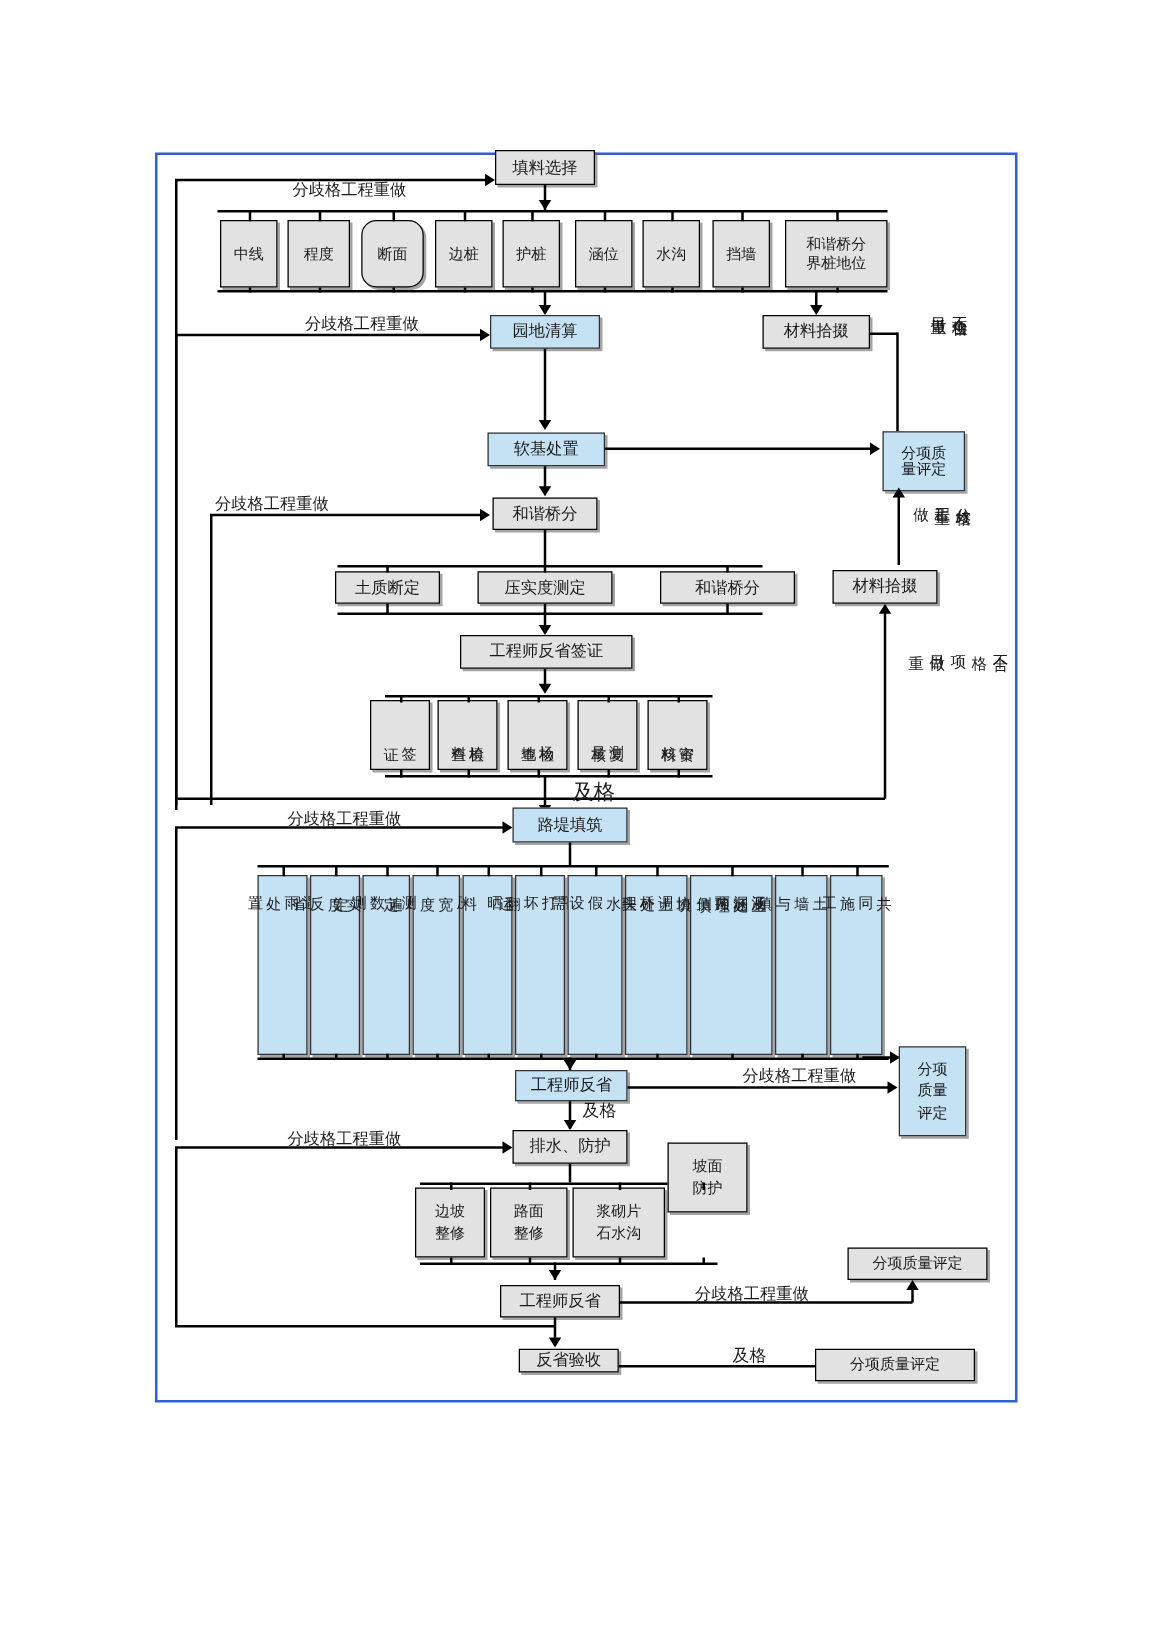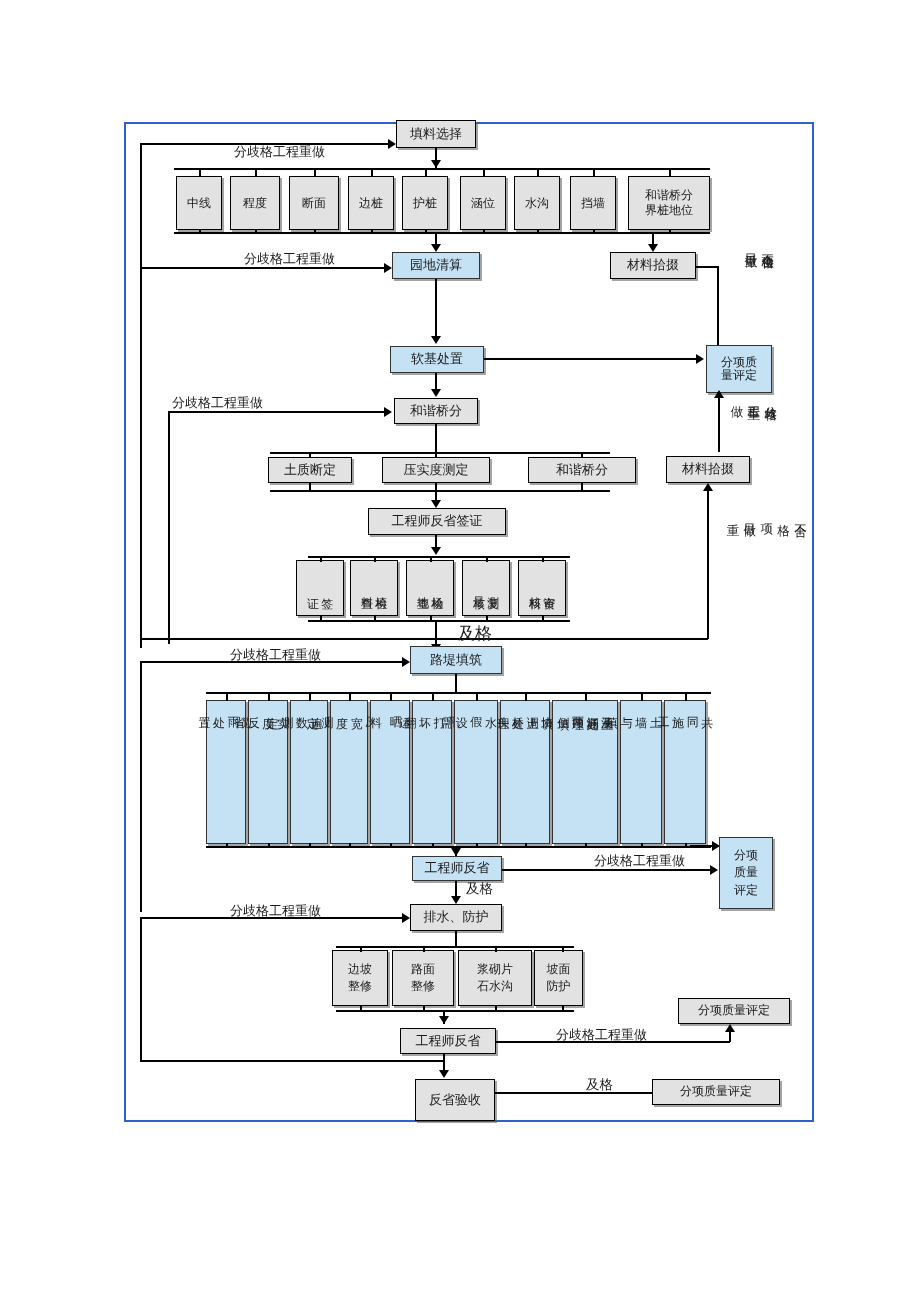--- a/index.html
+++ b/index.html
@@ -83,21 +83,21 @@
 
   <div class="ln h" style="left:174px;top:168px;width:536px;"></div>
 
   <div id="survey-row">
       <div class="node grey n12" style="position:absolute;left:176px;top:176px;width:46px;height:54px;">
         <span style="white-space: pre-line; line-height: 1.25;">中线</span>
       </div>
       <div class="node grey n12" style="position:absolute;left:230px;top:176px;width:50px;height:54px;">
         <span style="white-space: pre-line; line-height: 1.25;">程度</span>
       </div>
-      <div class="node grey n12" style="position:absolute;left:289px;top:176px;width:50px;height:54px;">
+      <div class="node grey n12" style="position:absolute;left:289px;top:176px;width:50px;height:54px;border-radius:12px;">
         <span style="white-space: pre-line; line-height: 1.25;">断面</span>
       </div>
       <div class="node grey n12" style="position:absolute;left:348px;top:176px;width:46px;height:54px;">
         <span style="white-space: pre-line; line-height: 1.25;">边桩</span>
       </div>
       <div class="node grey n12" style="position:absolute;left:402px;top:176px;width:46px;height:54px;">
         <span style="white-space: pre-line; line-height: 1.25;">护桩</span>
       </div>
       <div class="node grey n12" style="position:absolute;left:460px;top:176px;width:46px;height:54px;">
         <span style="white-space: pre-line; line-height: 1.25;">涵位</span>
@@ -350,21 +350,21 @@
 整修</span>
       </div>
       <div class="node grey n12" style="position:absolute;left:392px;top:950px;width:62px;height:56px;">
         <span style="white-space: pre-line; line-height: 1.4;">路面
 整修</span>
       </div>
       <div class="node grey n12" style="position:absolute;left:458px;top:950px;width:74px;height:56px;">
         <span style="white-space: pre-line; line-height: 1.4;">浆砌片
 石水沟</span>
       </div>
-      <div class="node grey n12" style="position:absolute;left:534px;top:950px;width:49px;height:56px;">
+      <div class="node grey n12" style="position:absolute;left:534px;top:914px;width:64px;height:56px;">
         <span style="white-space: pre-line; line-height: 1.4;">坡面
 防护</span>
       </div>
     </div>
 
   <div class="ln h" style="left:336px;top:1010px;width:238px;"></div>
   <div class="ln vb" style="left:443px;top:1010px;height:14px;"></div>
   <div class="arw arw-d" style="left:439px;top:1016px;"></div>
 
   <div class="node grey n13" style="left:400px;top:1028px;width:96px;height:26px;">工程师反省</div>
@@ -373,21 +373,21 @@
 
   <div class="ln hb" style="left:496px;top:1041px;width:234px;"></div>
   <div class="ln vb" style="left:729px;top:1030px;height:12px;"></div>
   <div class="arw arw-u" style="left:725px;top:1024px;"></div>
   <div class="lbl l12" style="left:556px;top:1026px;">分歧格工程重做</div>
 
   <div class="ln vb" style="left:443px;top:1054px;height:22px;"></div>
   <div class="arw arw-d" style="left:439px;top:1070px;"></div>
   <div class="ln h" style="left:140px;top:1060px;width:304px;"></div>
 
-  <div class="node grey n13" style="left:415px;top:1079px;width:80px;height:42px;">反省验收</div>
+  <div class="node grey n13" style="left:415px;top:1079px;width:80px;height:19px;">反省验收</div>
 
   <div class="node grey n12" style="left:652px;top:1079px;width:128px;height:26px;">分项质量评定</div>
 
   <div class="ln h" style="left:495px;top:1092px;width:157px;"></div>
   <div class="lbl l13" style="left:586px;top:1076px;">及格</div>
 
 
 <div class="ln v" style="left:199px;top:168px;height:9px;"></div>
     <div class="ln v" style="left:199px;top:230px;height:4px;"></div>
     <div class="ln v" style="left:255px;top:168px;height:9px;"></div>

